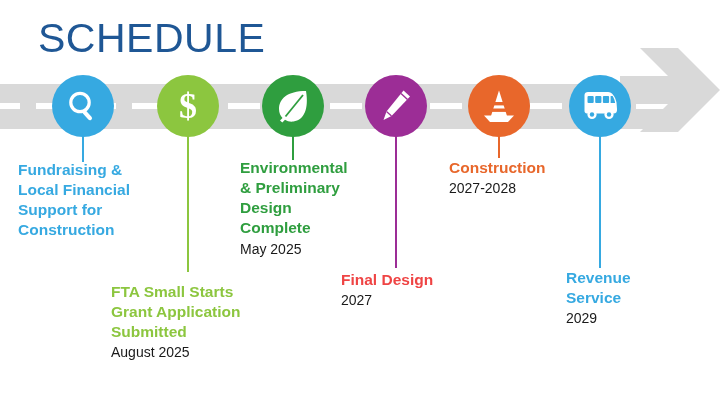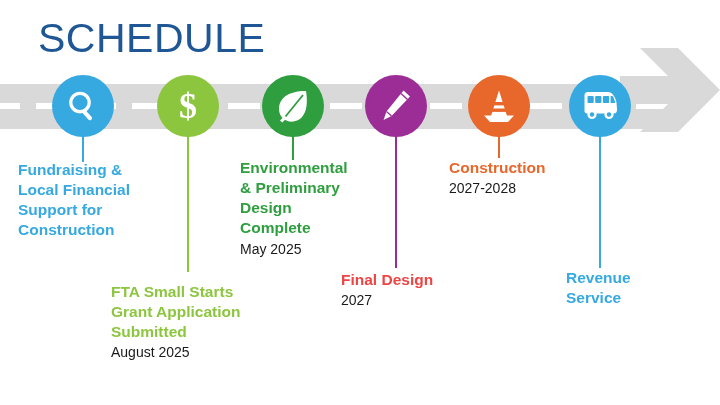--- a/index.html
+++ b/index.html
@@ -220,16 +220,17 @@
         <span class="title-text" style="color: #ef4444;">Final Design</span>
         <span class="date-text">2027</span>
       </div>
       <div class="label" style="left: 449px; top: 158px; width: 130px;">
         <span class="title-text" style="color: rgb(232, 103, 43);">Construction</span>
         <span class="date-text">2027-2028</span>
       </div>
       <div class="label" style="left: 566px; top: 268px; width: 110px;">
         <span class="title-text" style="color: rgb(54, 169, 225);">Revenue
 Service</span>
+        <span class="date-text">2029</span>
       </div>
     </div>
 
 </div>
 
 </body></html>

